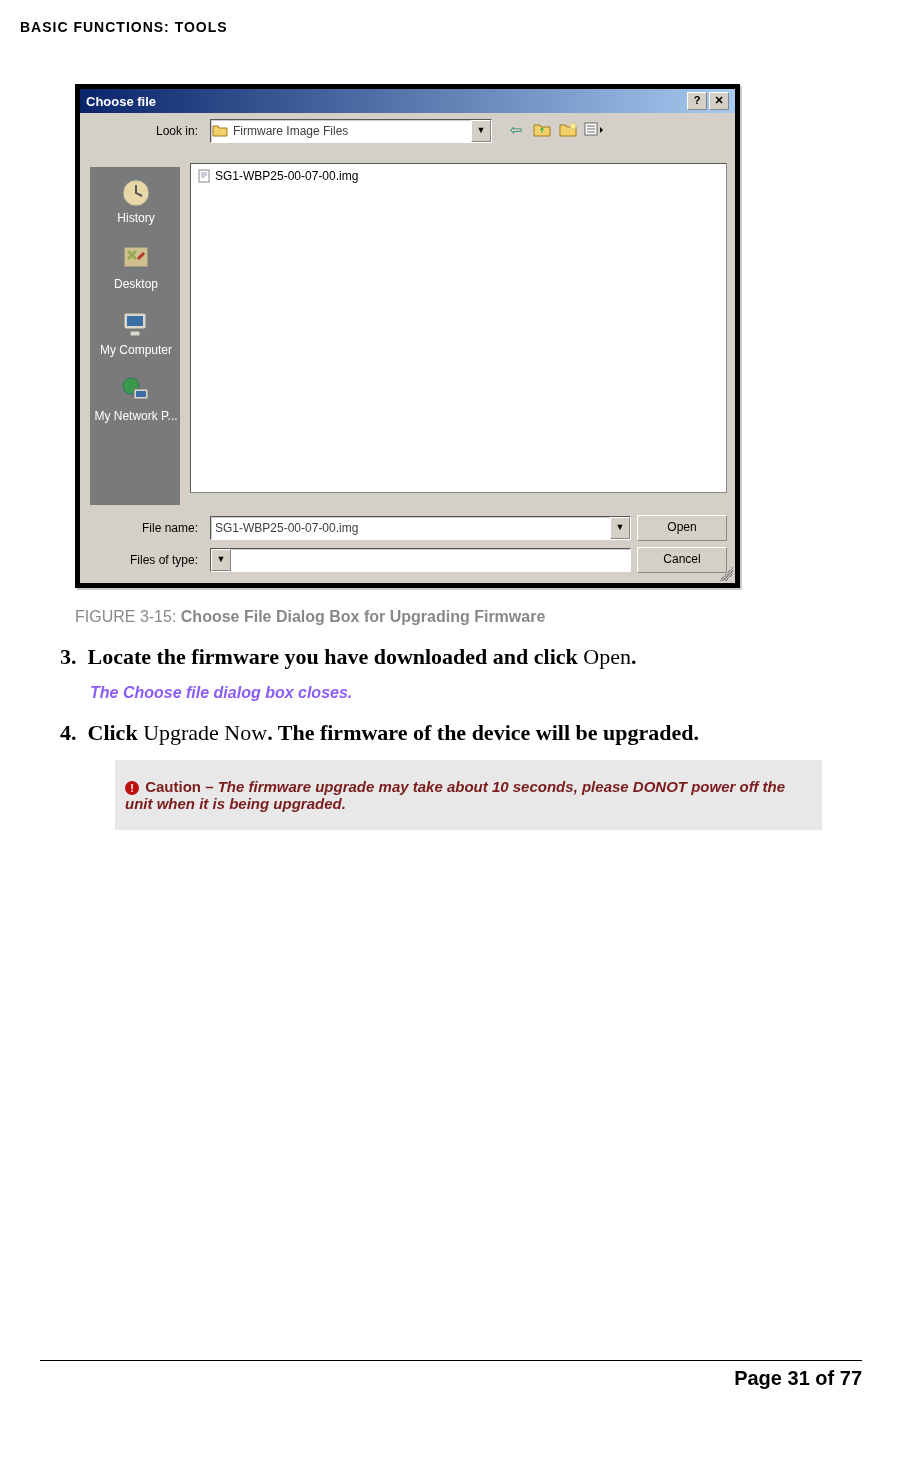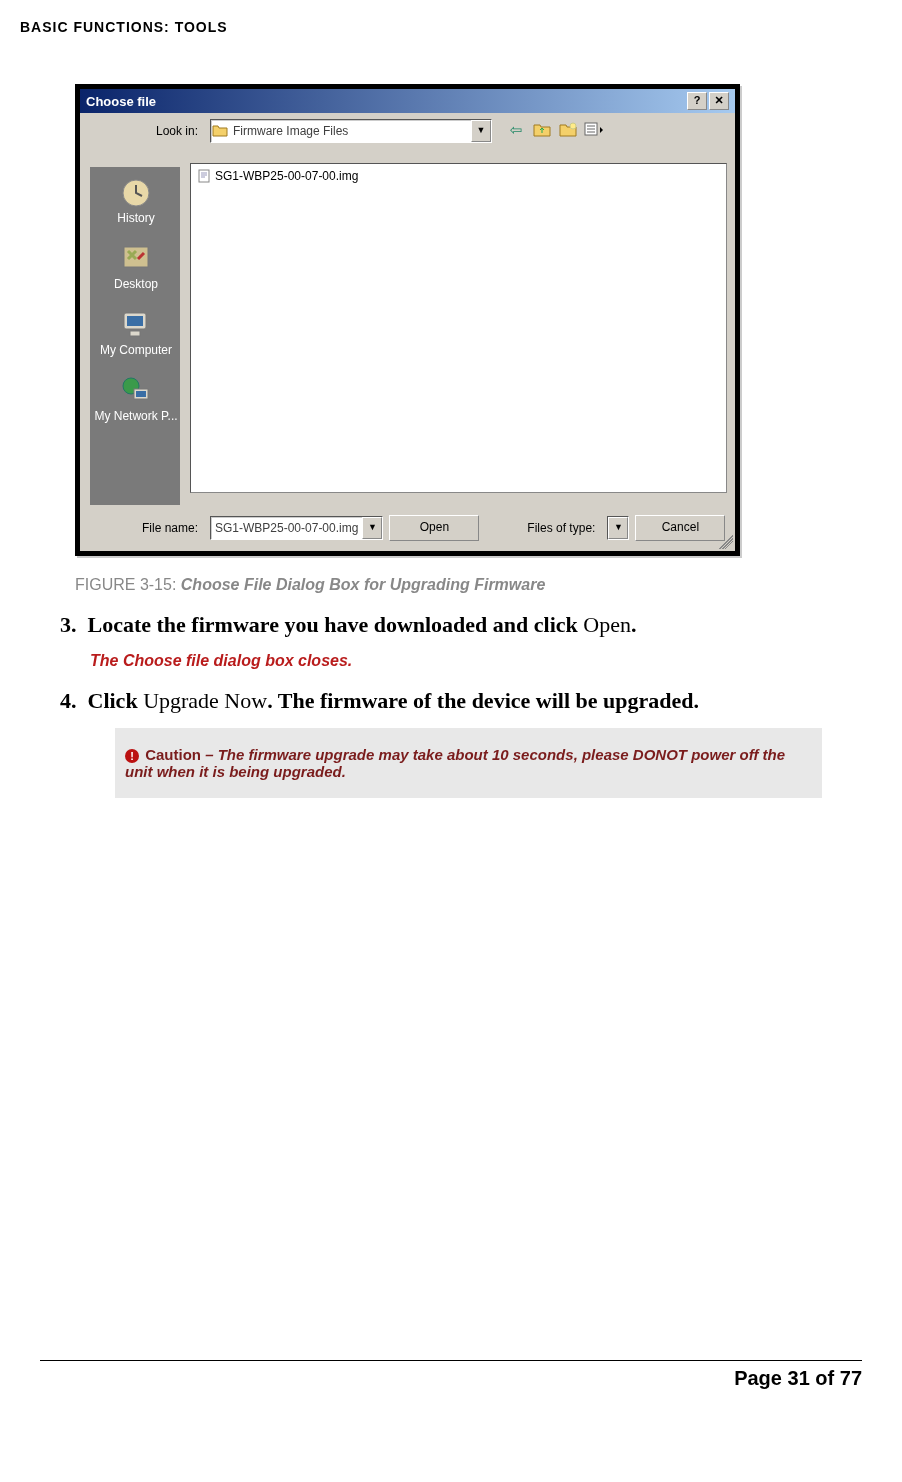--- a/index.html
+++ b/index.html
@@ -170,21 +170,21 @@
     align-items: center;
     gap: 4px;
     font-size: 12px;
     padding: 1px 2px;
   }
   .file-item .fi-ico {
     width:14px;height:14px;
   }
   .bottom-rows {
     display: flex;
-    flex-direction: row;
+    flex-direction: column;
     padding: 6px 8px 10px 8px;
     gap: 6px;
   }
   .bottom-row {
     display: flex;
     align-items: center;
     gap: 6px;
   }
   .bottom-row .combo {
     flex: 1;
@@ -213,40 +213,39 @@
   }
   
   .figure-caption {
     margin: 20px 0 10px 55px;
     font-family: Verdana, sans-serif;
     font-size: 16px;
     color: #888;
   }
   .figure-caption .fc-title{
     font-weight:bold;
-    font-style:italic;
   }
   .step {
     font-family: "Times New Roman", serif;
     font-size: 22px;
     margin: 18px 40px 14px 40px;
   }
   .step .num {
     font-weight: bold;
   }
   .step .bold {
     font-weight: bold;
   }
   .sub {
     margin: 0 40px 14px 70px;
     font-family: Verdana, sans-serif;
     font-size: 16px;
     font-weight:bold;
     font-style:italic;
-    color: #b91c1c;
+    color: #8b5cf6;
   }
   .caution-box {
     margin: 14px 60px 0 95px;
     background: #e8e8e8;
     padding: 18px 10px;
     font-family: Verdana, sans-serif;
     font-size: 15px;
     font-weight: bold;
     color: #7a1c1c;
     font-style: italic;

